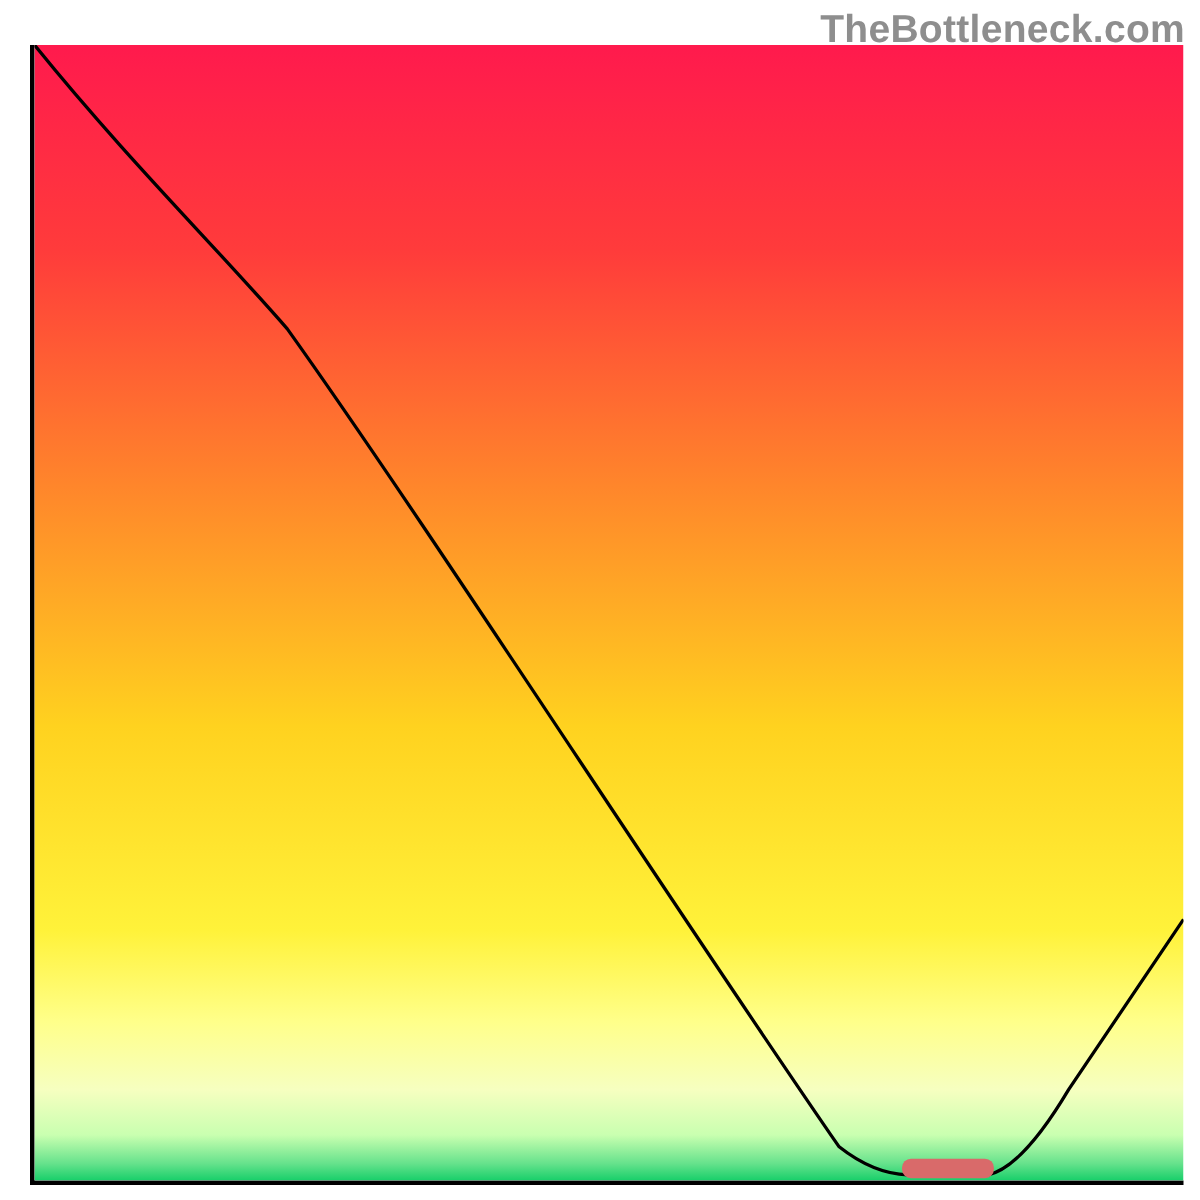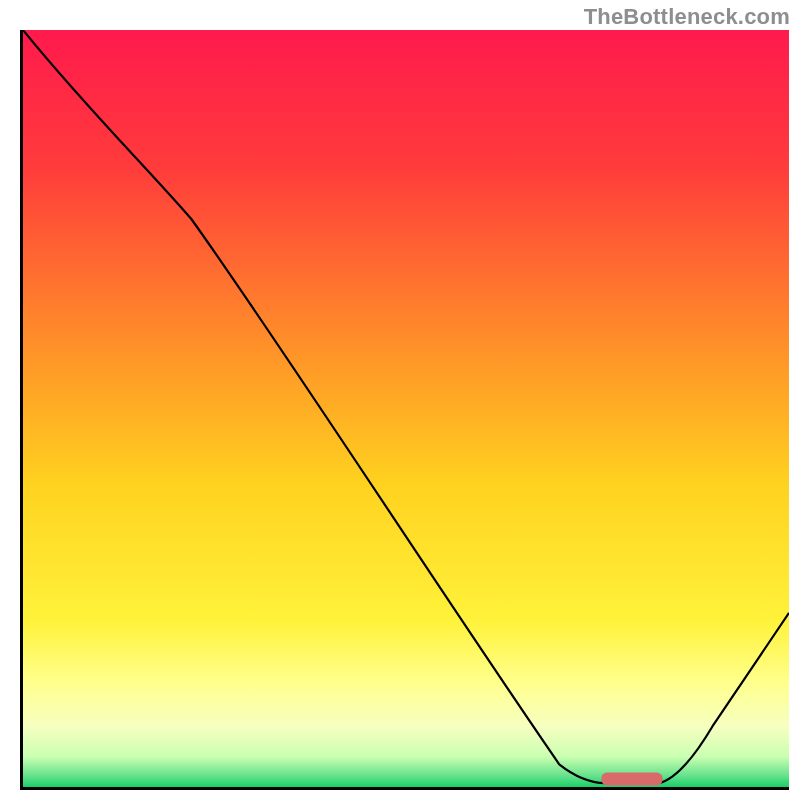--- a/index.html
+++ b/index.html
@@ -7,21 +7,21 @@
     width: 800px;
     height: 800px;
     background: #ffffff;
     position: relative;
     font-family: Arial, Helvetica, sans-serif;
   }
   .watermark {
     position: absolute;
     top: 4px;
     right: 10px;
-    font-size: 22px;
+    font-size: 26px;
     font-weight: bold;
     color: #8e8e8e;
     letter-spacing: 0.2px;
   }
   .plot-area {
     position: absolute;
     left: 20px;
     top: 30px;
     width: 769px;
     height: 760px;

